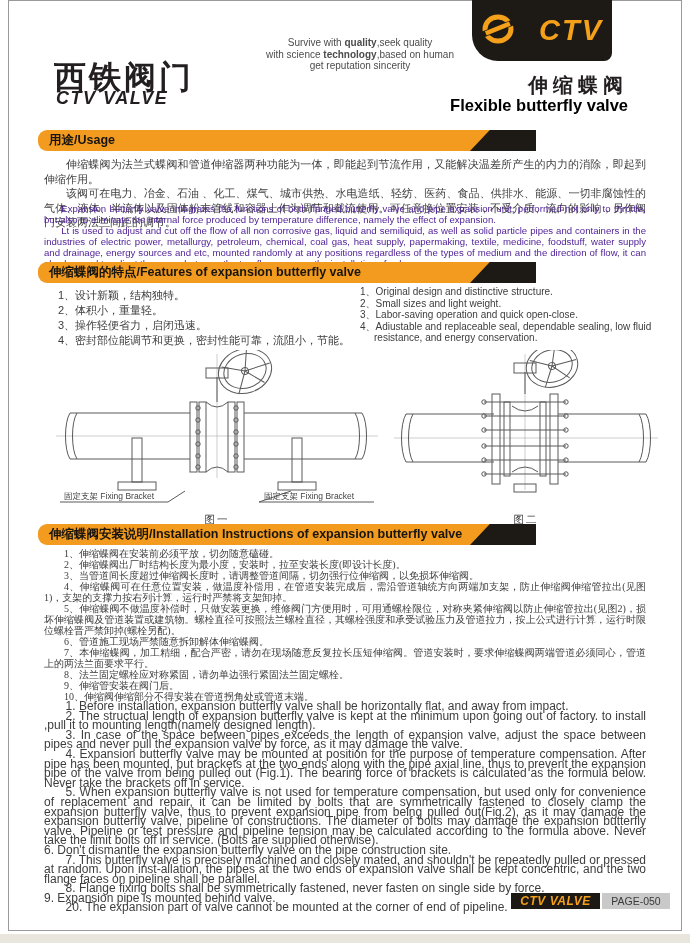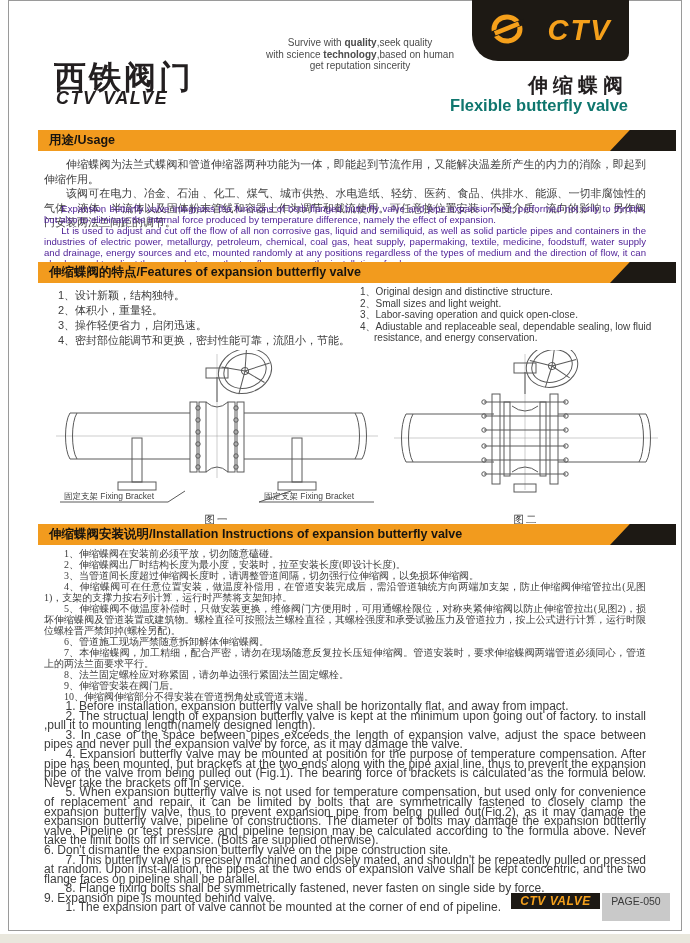--- a/index.html
+++ b/index.html
@@ -6,27 +6,27 @@
   html,body { background:#ffffff; }
   body { font-family:"Liberation Sans","DejaVu Sans",sans-serif; width:690px; height:943px; position:relative; overflow:hidden; }
   #page { position:absolute; left:0; top:0; width:690px; height:943px; background:#fff; }
   .frame { position:absolute; left:8px; top:0; width:674px; height:931px; border:1px solid #9a9a9a; }
   .bottom-strip { position:absolute; left:0; bottom:0; width:690px; height:9px; background:#e9e7dd; }
 
   
   .brand-cn { position:absolute; left:54px; top:56px; font-size:32px; font-weight:bold; letter-spacing:3px; color:#231f20; }
   .brand-en { position:absolute; left:56px; top:88px; font-size:18px; font-weight:bold; font-style:italic; letter-spacing:1.5px; color:#231f20; }
   .slogan { position:absolute; left:238px; top:37px; width:244px; text-align:center; font-size:10px; line-height:11.5px; color:#4c4c4c; }
-  .logo-box { position:absolute; left:472px; top:0; width:157px; height:61px; background:#1d1914; border-radius:0 0 8px 26px; display:flex; align-items:center; justify-content:center; gap:24px; }
+  .logo-box { position:absolute; left:472px; top:0; width:140px; height:61px; background:#1d1914; border-radius:0 0 8px 26px; display:flex; align-items:center; justify-content:center; gap:24px; }
   .logo-text { color:#f5a01b; font-size:29px; font-weight:900; letter-spacing:2px; font-style:italic; }
   .product-cn { position:absolute; right:62px; top:72px; font-size:20px; font-weight:bold; letter-spacing:5px; color:#231f20; }
-  .product-en { position:absolute; right:62px; top:96px; font-size:16.5px; font-weight:bold; color:#0f766e; }
+  .product-en { position:absolute; right:62px; top:96px; font-size:16.5px; font-weight:bold; color:#000000; }
 
   
-  .bar { position:absolute; left:38px; width:638px; height:21px; background:#f29b1e; }
+  .bar { position:absolute; left:38px; width:498px; height:21px; background:#f29b1e;border-radius:9px; }
   .bar .bar-title { display:block; line-height:21px; padding-left:11px; font-size:12.5px; font-weight:bold; color:#18140f; }
   .bar .bar-end { position:absolute; right:0; top:0; height:100%; width:66px; background:#1d1914; clip-path:polygon(30% 0, 100% 0, 100% 100%, 0 100%); }
 
   .cn-body { position:absolute; left:44px; width:602px; color:#3d3d3d; }
   .cn-body p { font-size:11px; line-height:14.5px; text-indent:2em; text-align:justify; }
   .en-body { position:absolute; left:44px; width:602px; color:#4c1d95; }
   .en-body p { font-size:9.6px; line-height:11px; text-indent:1.8em; text-align:justify; }
 
   .feat-cn { position:absolute; left:58px; top:288px; width:300px; color:#3d3d3d; }
   .feat-cn p { font-size:11px; line-height:15px; }
@@ -40,21 +40,21 @@
   #fig1 { left:52px; top:350px; width:330px; }
   #fig2 { left:392px; top:350px; width:268px; }
 
   .inst-cn { position:absolute; left:44px; top:548px; width:602px; color:#3d3d3d; }
   .inst-cn p { font-size:10px; line-height:11px; text-indent:2em; text-align:justify;font-family:Liberation Serif, serif; }
   .inst-en { position:absolute; left:44px; top:702px; width:602px; color:#3d3d3d; }
   .inst-en p { font-size:12px; line-height:9.6px; text-indent:1.8em; text-align:justify; }
   .inst-en p.noindent { text-indent:0; }
 
   .footer-brand { position:absolute; left:511px; top:893px; width:89px; height:16px; background:#1d1914; color:#f5a01b; font-weight:bold; font-style:italic; font-size:12px; text-align:center; line-height:16px; letter-spacing:0.5px; }
-  .footer-page { position:absolute; left:602px; top:893px; width:68px; height:28px; background:#c9c9c9; color:#3a3a3a; font-size:10.5px; text-align:center; line-height:16px; }
+  .footer-page { position:absolute; left:602px; top:893px; width:68px; height:16px; background:#c9c9c9; color:#3a3a3a; font-size:10.5px; text-align:center; line-height:16px; }
 
   svg .draw { stroke:#5a5a5a; stroke-width:1; fill:none; }
   svg .thin { stroke:#9a9a9a; stroke-width:0.5; fill:none; }
   svg text { stroke:none; fill:#444; }
 </style>
 </head>
 <body>
 
 <div id="page">
   <div class="frame"></div>
@@ -236,18 +236,18 @@
   <div class="inst-en">
     <p>1. Before installation, expansion butterfly valve shall be horizontally flat, and away from impact.</p>
     <p>2. The structual length of expansion butterfly valve is kept at the minimum upon going out of factory. to install ,pull it to mounting length(namely designed length).</p>
     <p>3. In case of the space between pipes exceeds the length of expansion valve, adjust the space between pipes and never pull the expansion valve by force, as it may damage the valve.</p>
     <p>4. Expansion butterfly valve may be mounted at position for the purpose of temperature compensation. After pipe has been mounted, put brackets at the two ends along with the pipe axial line, thus to prevent the expansion pipe of the valve from being pulled out (Fig.1). The bearing force of brackets is calculated as the formula below. Never take the brackets off in service.</p>
     <p>5. When expansion butterfly valve is not used for temperature compensation, but used only for convenience of replacement and repair, it can be limited by bolts that are symmetrically fastened to closely clamp the expansion butterfly valve, thus to prevent expansion pipe from being pulled out(Fig.2), as it may damage the expansion butterfly valve, pipeline of constructions. The  diameter of bolts may damage the expansion butterfly valve. Pipeline or test pressure and pipeline tension may be calculated according to the formula above. Never take the limit bolts off in service. (Bolts are supplied   otherwise).</p>
     <p class="noindent">6. Don't dismantle the expansion butterfly valve on the pipe construction site.</p>
     <p>7. This butterfly valve is precisely machined and closely mated, and shouldn't be repeatedly pulled or pressed at random. Upon inst-allation, the pipes at  the two ends of expansion valve shall be kept concentric, and the two flange faces on pipeline shall be parallel.</p>
     <p>8. Flange fixing bolts shall be symmetrically fastened, never fasten on single side by force.</p>
     <p class="noindent">9. Expansion pipe is mounted  behind valve.</p>
-    <p>1. The expansion part of valve cannot be mounted at the corner of end of pipeline.</p>
+    <p>20. The expansion part of valve cannot be mounted at the corner of end of pipeline.</p>
   </div>
 
   <div class="footer-brand">CTV VALVE</div>
   <div class="footer-page">PAGE-050</div>
 </div>
 
 </body></html>

